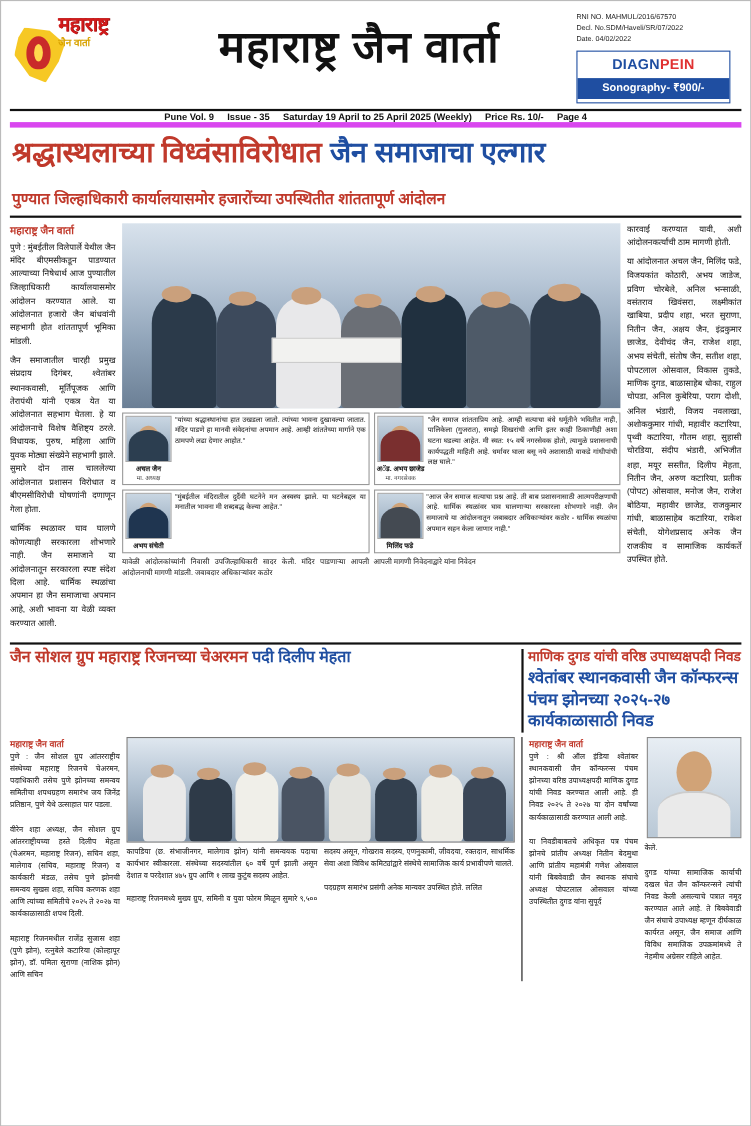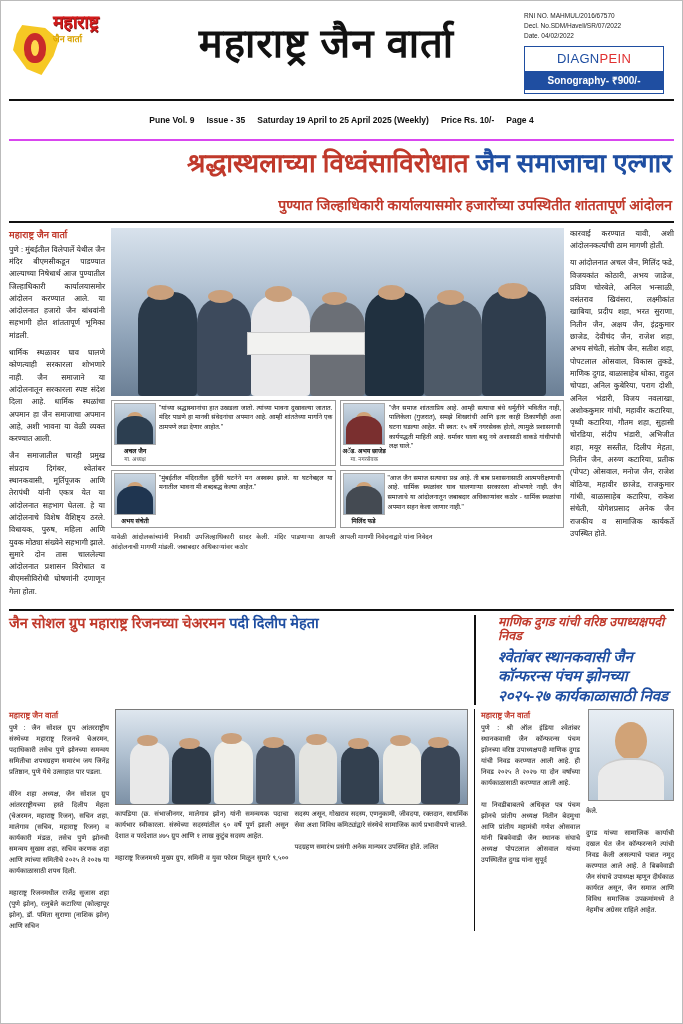--- a/index.html
+++ b/index.html
@@ -67,41 +67,41 @@
     font-size: 6.5px; color: #222; text-align: left;
     padding-top: 4px; line-height: 1.5;
   }
   .reg-line { white-space: nowrap; }
   .ad-box {
     margin-top: 6px; width: 140px;
     border: 1px solid #1f4ea1; background: #fff;
     text-align: center; padding: 2px 0 3px 0;
   }
   .ad-brand {
-    font-size: 13px; font-weight: normal; color: #1f4ea1;
+    font-size: 13px; font-weight: bold; color: #1f4ea1;
     letter-spacing: 0.3px;
   }
   .ad-brand .pein { color: #e03131; }
   .ad-strip {
     background: #1f4ea1; color: #fff; font-size: 10px; font-weight: bold;
     padding: 2px 0; margin-top: 2px;
   }
 
   
   .infobar {
     margin: 2px 8px 0 8px;
-    border-top: 2px solid #111; border-bottom: 2px solid #d946ef;
-    padding: 14px 0;
+    border-top: 2px solid #111; border-bottom: 5px solid #d946ef;
+    padding: 0 0;
     display: flex; justify-content: center; gap: 12px;
     font-size: 8.5px; color: #111; font-weight: bold;
   }
   .infobar span { white-space: nowrap; }
 
   
-  .headline-wrap { text-align: right; padding: 8px 10px 2px 10px; }
+  .headline-wrap { text-align: left; padding: 8px 10px 2px 10px; }
   .headline-main {
     font-size: 26px; font-weight: bold; line-height: 1.15;
   }
   .hl-red { color: #c0392b; }
   .hl-blue { color: #1f4ea1; }
   .headline-sub {
     font-size: 14px; font-weight: bold; color: #c0392b;
     margin-top: 18px; line-height: 1.2;
   }
   .rule-thin { height: 2px; background: #111; margin: 5px 8px 0 8px; }
@@ -182,21 +182,21 @@
   
   .sec2-head {
     display: flex; gap: 6px; margin: 6px 8px 0 8px;
     border-top: 2px solid #111; padding-top: 4px;
   }
   .sec2-title-l {
     flex: 1; font-size: 14.5px; font-weight: bold; line-height: 1.15;
   }
   .sec2-title-r {
     width: 200px; flex: 0 0 200px; font-size: 12.5px; font-weight: bold;
-    line-height: 1.15; border-left: 2px solid #111; padding-left: 22px; font-style: italic;
+    line-height: 1.15; border-left: 2px solid #111; padding-left: 4px;
   }
   .t-red { color: #c0392b; }
   .t-blue { color: #1f4ea1; }
   .sec2-subtitle {
     font-size: 15px; font-weight: bold; color: #1f4ea1;
     line-height: 1.3; margin-top: 3px;
   }
 
   .sec2-body {
     display: flex; gap: 6px; margin: 4px 8px 0 8px;
@@ -278,22 +278,22 @@
     <div class="headline-sub">पुण्यात जिल्हाधिकारी कार्यालयासमोर हजारोंच्या उपस्थितीत शांततापूर्ण आंदोलन</div>
   </div>
   <div class="rule-thin"></div>
 
   <div class="lead-zone">
 
     <div class="col-left">
       <div class="byline">महाराष्ट्र जैन वार्ता</div>
       <div class="body-text">
         <p>पुणे : मुंबईतील विलेपार्ले येथील जैन मंदिर बीएमसीकडून पाडण्यात आल्याच्या निषेधार्थ आज पुण्यातील जिल्हाधिकारी कार्यालयासमोर आंदोलन करण्यात आले. या आंदोलनात हजारो जैन बांधवांनी सहभागी होत शांततापूर्ण भूमिका मांडली.</p>
+        <p>जैन समाजातील चारही प्रमुख संप्रदाय दिगंबर, श्वेतांबर स्थानकवासी, मूर्तिपूजक आणि तेरापंथी यांनी एकत्र येत या आंदोलनात सहभाग घेतला. हे या आंदोलनाचे विशेष वैशिष्ट्य ठरले. विधायक, पुरुष, महिला आणि युवक मोठ्या संख्येने सहभागी झाले. सुमारे दोन तास चाललेल्या आंदोलनात प्रशासन विरोधात व बीएमसीविरोधी घोषणांनी दणाणून गेला होता.</p>
         <p>धार्मिक स्थळावर घाव घालणे कोणत्याही सरकारला शोभणारे नाही. जैन समाजाने या आंदोलनातून सरकारला स्पष्ट संदेश दिला आहे. धार्मिक स्थळांचा अपमान हा जैन समाजाचा अपमान आहे, अशी भावना या वेळी व्यक्त करण्यात आली.</p>
-        <p>जैन समाजातील चारही प्रमुख संप्रदाय दिगंबर, श्वेतांबर स्थानकवासी, मूर्तिपूजक आणि तेरापंथी यांनी एकत्र येत या आंदोलनात सहभाग घेतला. हे या आंदोलनाचे विशेष वैशिष्ट्य ठरले. विधायक, पुरुष, महिला आणि युवक मोठ्या संख्येने सहभागी झाले. सुमारे दोन तास चाललेल्या आंदोलनात प्रशासन विरोधात व बीएमसीविरोधी घोषणांनी दणाणून गेला होता.</p>
       </div>
     </div>
 
     <div class="col-mid">
       <div class="photo-main">
         <div class="ph-fig" style="left:6%;width:13%;height:62%;background:#2b3a4a;"></div>
         <div class="ph-head" style="left:8%;top:34%;width:6%;height:9%;"></div>
         <div class="ph-fig" style="left:19%;width:12%;height:58%;background:#3d4a5c;"></div>
         <div class="ph-head" style="left:21.5%;top:37%;width:5.5%;height:8%;"></div>
         <div class="ph-fig" style="left:31%;width:13%;height:60%;background:#e8e8ea;"></div>

